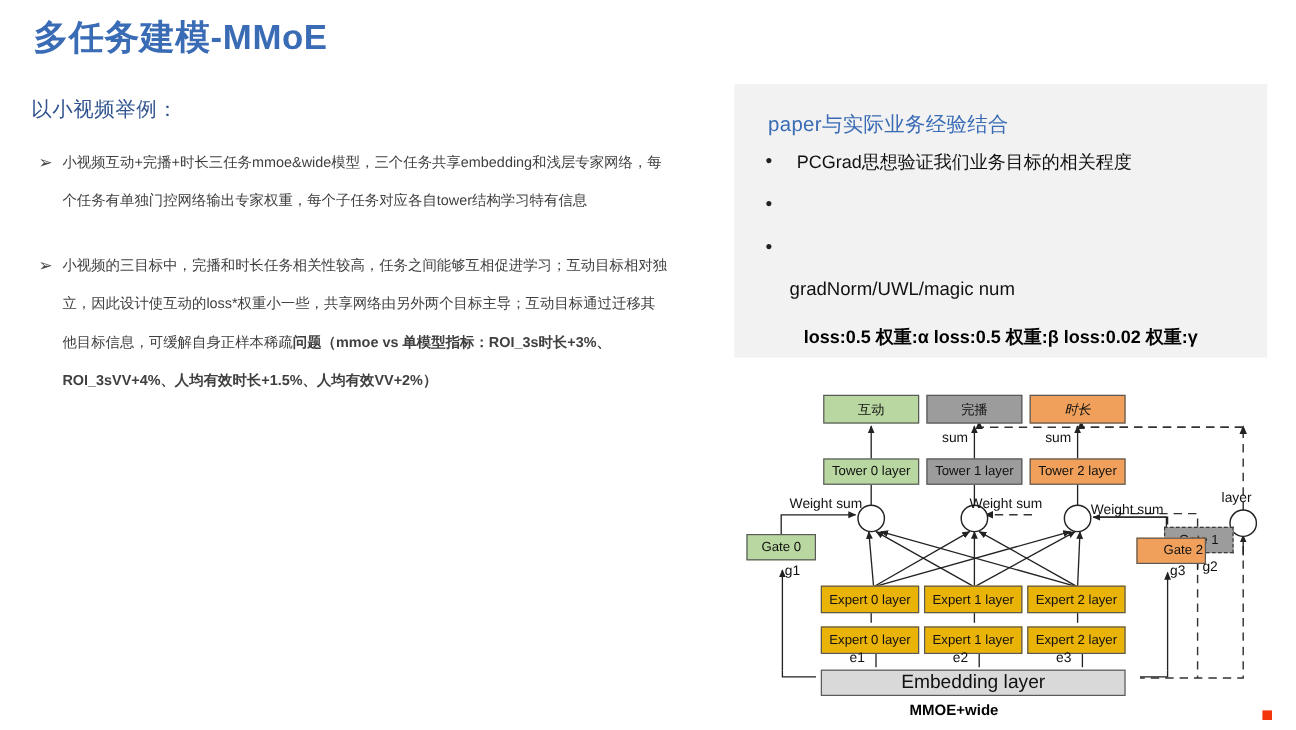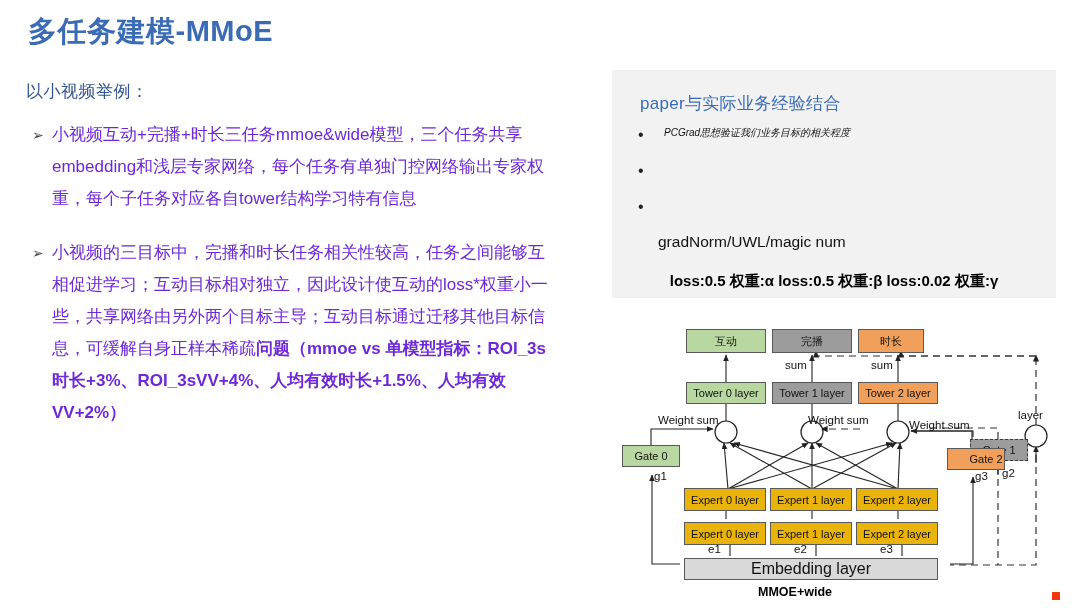--- a/index.html
+++ b/index.html
@@ -22,41 +22,41 @@
   #left-col { position: absolute; left: 26px; top: 80px; width: 530px; }
   #left-heading {
     font-size: 17px; color: #30538f; margin-bottom: 16px; letter-spacing: .5px;
   }
   .bullet-row { display: flex; margin-bottom: 22px; }
   .bullet-marker {
     flex: 0 0 26px; font-size: 14px; color: #444; line-height: 32px;
     padding-left: 6px;
   }
   .bullet-text {
-    flex: 1 1 auto; font-size: 17px; line-height: 32px; color: #6d28d9;
+    flex: 1 1 auto; font-size: 12px; line-height: 32px; color: #404040;
     text-align: left;
   }
   .bullet-text .b { font-weight: bold; }
 
   
   #gray-panel {
     position: absolute; left: 612px; top: 70px; width: 444px; height: 228px;
     background: #f2f2f2;
   }
   #panel-heading {
     position: absolute; left: 28px; top: 22px;
     font-size: 17px; color: #3a6bb5; letter-spacing: .3px; white-space: nowrap;
   }
   .panel-bullet {
     position: absolute; left: 22px; display: flex; width: 410px;
   }
   .panel-bullet .dot {
     flex: 0 0 30px; font-size: 16px; color: #222; text-align: left; padding-left: 4px;
   }
-  .panel-bullet .ptxt { font-size: 10px; color: #111; white-space: nowrap; font-style: italic; }
+  .panel-bullet .ptxt { font-size: 15px; color: #111; white-space: nowrap; }
   #pb1 { top: 56px; }
   #pb2 { top: 92px; }
   #pb3 { top: 128px; }
   #panel-sub {
     position: absolute; left: 46px; top: 163px;
     font-size: 15.5px; color: #111; white-space: nowrap;
   }
   #panel-loss {
     position: absolute; left: 0px; top: 202px; width: 444px;
     text-align: center; font-size: 15px; font-weight: bold; color: #000;
@@ -203,21 +203,21 @@
       <g fill="#ffffff" stroke="#222" stroke-width="1.2">
         <circle cx="106" cy="117" r="11"></circle>
         <circle cx="192" cy="117" r="11"></circle>
         <circle cx="278" cy="117" r="11"></circle>
         <circle cx="416" cy="121" r="11"></circle>
       </g>
     </svg>
 
     <div class="dbox green" style="left:66px;  top:14px; width:80px; height:24px;">互动</div>
     <div class="dbox gray" style="left:152px; top:14px; width:80px; height:24px;">完播</div>
-    <div class="dbox orange" style="left:238px; top:14px; width:66px; height:24px;">时长</div>
+    <div class="dbox orange" style="left:238px; top:14px; width:80px; height:24px;font-style:italic;">时长</div>
 
     <div class="dbox green" style="left:66px;  top:67px; width:80px; height:22px;">Tower 0 layer</div>
     <div class="dbox gray" style="left:152px; top:67px; width:80px; height:22px;">Tower 1 layer</div>
     <div class="dbox orange" style="left:238px; top:67px; width:80px; height:22px;">Tower 2 layer</div>
 
     <div class="dbox green" style="left:2px; top:130px; width:58px; height:22px;">Gate 0</div>
     <div id="gate1-box" style="left:350px; top:124px; width:58px; height:22px;">Gate 1</div>
     <div class="dbox orange" style="left:327px; top:133px; width:58px; height:22px; z-index:3;padding-left:20px;">Gate 2</div>
 
     <div class="dbox blue" style="left:64px;  top:173px; width:82px; height:23px;">Expert 0 layer</div>

